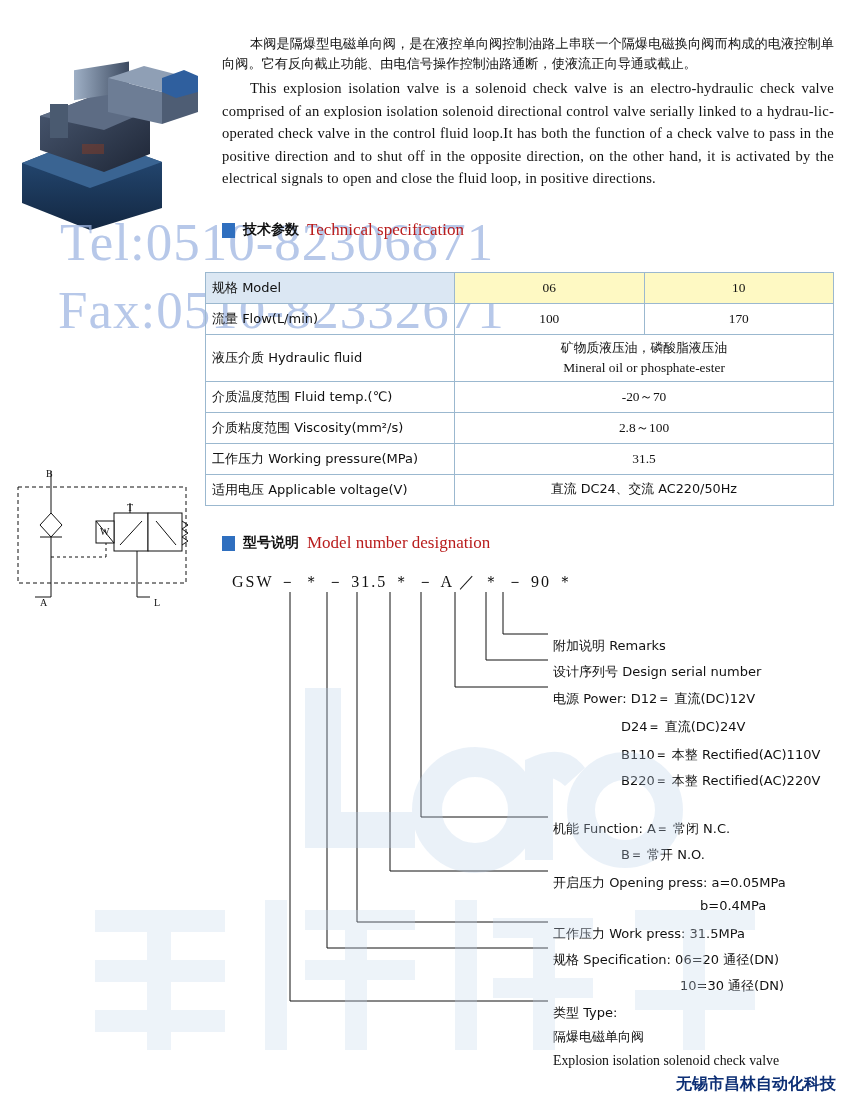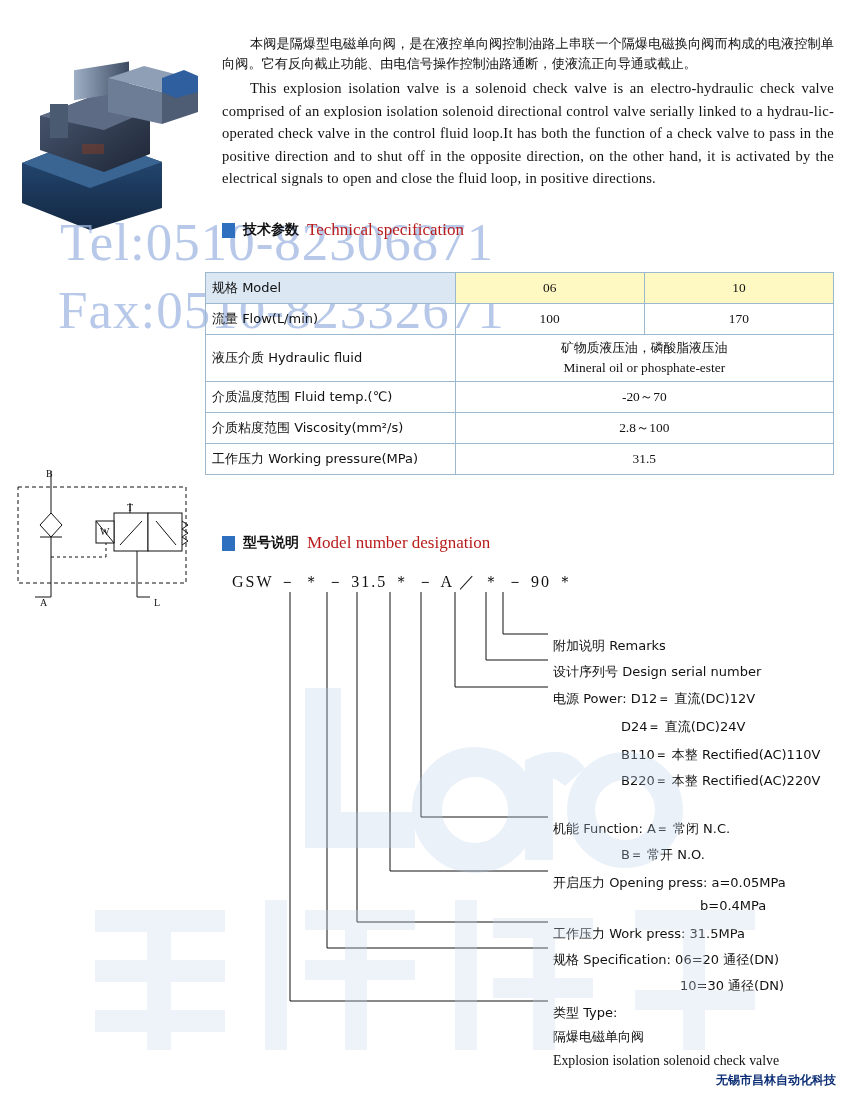--- a/index.html
+++ b/index.html
@@ -85,22 +85,22 @@
   }
   .note.cn{font-family:"DejaVu Sans", sans-serif;font-size:13px;}
   .note.mix{font-family:"DejaVu Sans", sans-serif;font-size:13px;}
 
   
   .logo-wm{
     position:absolute;left:55px;top:660px;width:740px;height:420px;
     opacity:.30;pointer-events:none;
   }
   .footer{
-    position:absolute;right:14px;bottom:16px;
-    font-family:"DejaVu Sans", sans-serif;font-weight:bold;font-size:12px;color:#0d2f75;
+    position:absolute;right:14px;bottom:10px;
+    font-family:"DejaVu Sans", sans-serif;font-weight:bold;font-size:16px;color:#0d2f75;
   }
 </style>
 </head>
 <body>
 
 <div class="page">
 
   <div class="intro">
     <p class="cn-intro">本阀是隔爆型电磁单向阀，是在液控单向阀控制油路上串联一个隔爆电磁换向阀而构成的电液控制单向阀。它有反向截止功能、由电信号操作控制油路通断，使液流正向导通或截止。</p>
     <p class="en-intro">This explosion isolation valve is a solenoid check valve is an electro-hydraulic check valve comprised of an explosion isolation solenoid directional control valve serially linked to a hydrau-lic-operated check valve in the control fluid loop.It has both the function of a check valve to pass in the positive direction and to shut off in the opposite direction, on the other hand, it is activated by the electrical signals to open and close the fluid loop, in positive directions.</p>
@@ -180,20 +180,24 @@
         <td class="val" colspan="2">-20～70</td>
       </tr>
       <tr>
         <td class="lbl">介质粘度范围 Viscosity(mm²/s)</td>
         <td class="val" colspan="2">2.8～100</td>
       </tr>
       <tr>
         <td class="lbl">工作压力 Working  pressure(MPa)</td>
         <td class="val" colspan="2">31.5</td>
       </tr>
+      <tr>
+        <td class="lbl">适用电压 Applicable voltage(V)</td>
+        <td class="val cellcn" colspan="2">直流 DC24、交流 AC220/50Hz</td>
+      </tr>
     </tbody>
   </table>
 
 
   <div class="symbolbox">
     <svg width="186" height="145" viewBox="0 0 186 145">
       <g fill="none" stroke="#111" stroke-width="1">
 
         <rect x="8" y="22" width="168" height="96" stroke="#111" stroke-dasharray="4 3"></rect>
 

